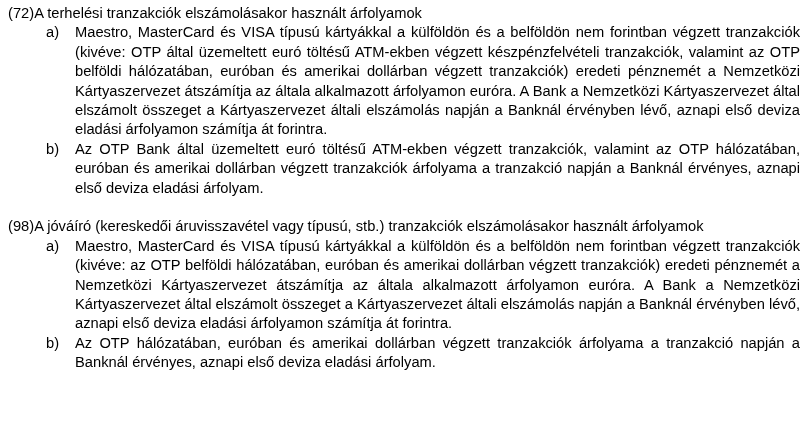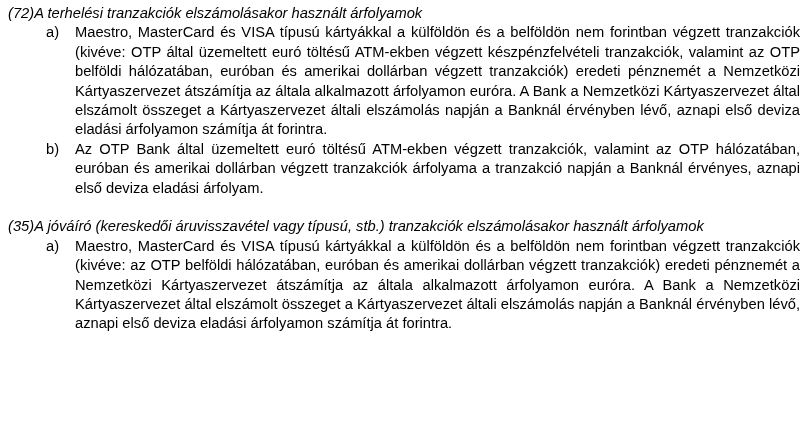--- a/index.html
+++ b/index.html
@@ -21,21 +21,20 @@
     padding: 4px 10px 0 8px;
     box-sizing: border-box;
     width: 810px;
   }
   .section { margin: 0; }
   .section + .section { margin-top: 19.4px; }
   .heading {
     text-align: justify;
     padding-left: 38px;
     text-indent: -38px;
-    font-style: italic;
   }
   .heading .num { display: inline; }
   .item {
     text-align: justify;
     padding-left: 67px;
     text-indent: -29px;
   }
   .item .marker {
     display: inline-block;
     width: 29px;
@@ -48,17 +47,18 @@
 
 <div class="doc">
 
   <div class="section">
     <div class="heading"><span class="num">(72)</span><span>A terhelési tranzakciók elszámolásakor használt árfolyamok</span></div>
     <div class="item"><span class="marker">a)</span><span class="text">Maestro, MasterCard és VISA típusú kártyákkal a külföldön és a belföldön nem forintban végzett tranzakciók (kivéve: OTP által üzemeltett euró töltésű ATM-ekben végzett készpénzfelvételi tranzakciók, valamint az OTP belföldi hálózatában, euróban és amerikai dollárban végzett tranzakciók) eredeti pénznemét a Nemzetközi Kártyaszervezet átszámítja az általa alkalmazott árfolyamon euróra. A Bank a Nemzetközi Kártyaszervezet által elszámolt összeget a Kártyaszervezet általi elszámolás napján a Banknál érvényben lévő, aznapi első deviza eladási árfolyamon számítja át forintra.</span></div>
     <div class="item"><span class="marker">b)</span><span class="text">Az OTP Bank által üzemeltett euró töltésű ATM-ekben végzett tranzakciók, valamint az OTP hálózatában, euróban és amerikai dollárban végzett tranzakciók árfolyama a tranzakció napján a Banknál érvényes, aznapi első deviza eladási árfolyam.</span></div>
   </div>
 
   <div class="section">
-    <div class="heading"><span class="num">(35)</span><span>A jóváíró (kereskedői áruvisszavétel vagy típusú, stb.) tranzakciók elszámolásakor használt árfolyamok</span></div>
+    <div class="heading"><span class="num">(98)</span><span>A jóváíró (kereskedői áruvisszavétel vagy típusú, stb.) tranzakciók elszámolásakor használt árfolyamok</span></div>
     <div class="item"><span class="marker">a)</span><span class="text">Maestro, MasterCard és VISA típusú kártyákkal a külföldön és a belföldön nem forintban végzett tranzakciók (kivéve: az OTP belföldi hálózatában, euróban és amerikai dollárban végzett tranzakciók) eredeti pénznemét a Nemzetközi Kártyaszervezet átszámítja az általa alkalmazott árfolyamon euróra. A Bank a Nemzetközi Kártyaszervezet által elszámolt összeget a Kártyaszervezet általi elszámolás napján a Banknál érvényben lévő, aznapi első deviza eladási árfolyamon számítja át forintra.</span></div>
+    <div class="item"><span class="marker">b)</span><span class="text">Az OTP hálózatában, euróban és amerikai dollárban végzett tranzakciók árfolyama a tranzakció napján a Banknál érvényes, aznapi első deviza eladási árfolyam.</span></div>
   </div>
 
 </div>
 
 </body></html>

